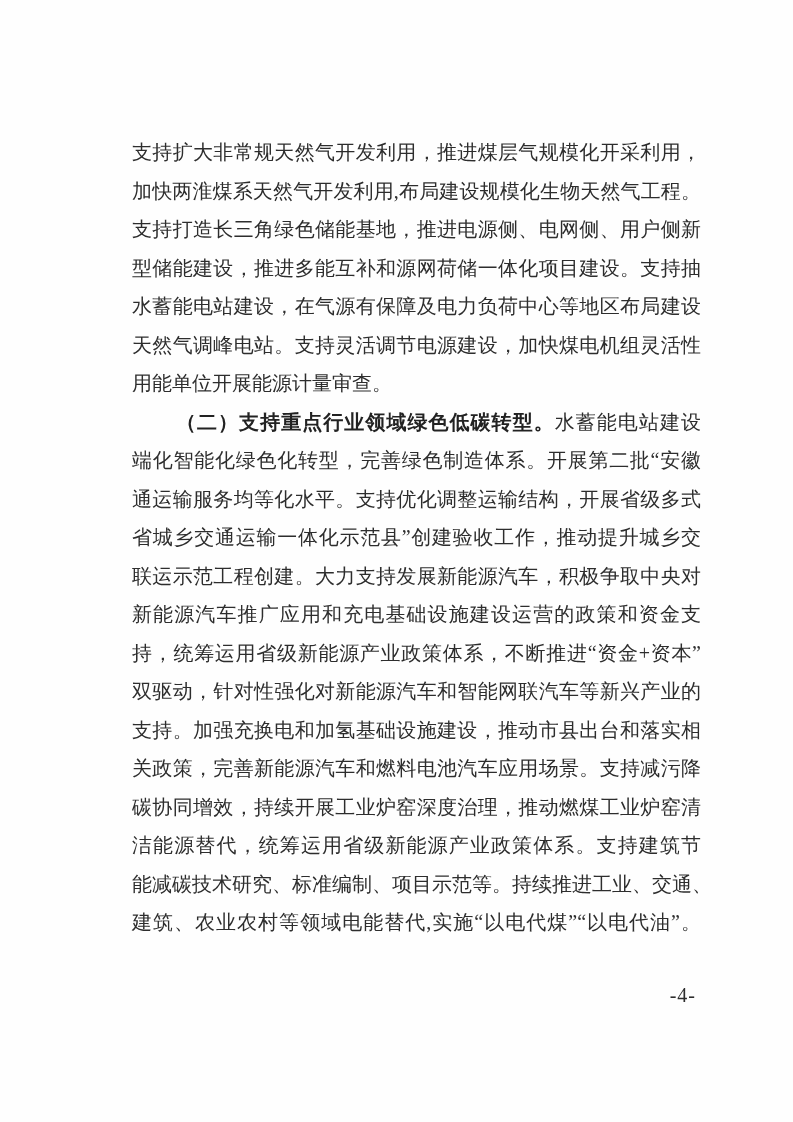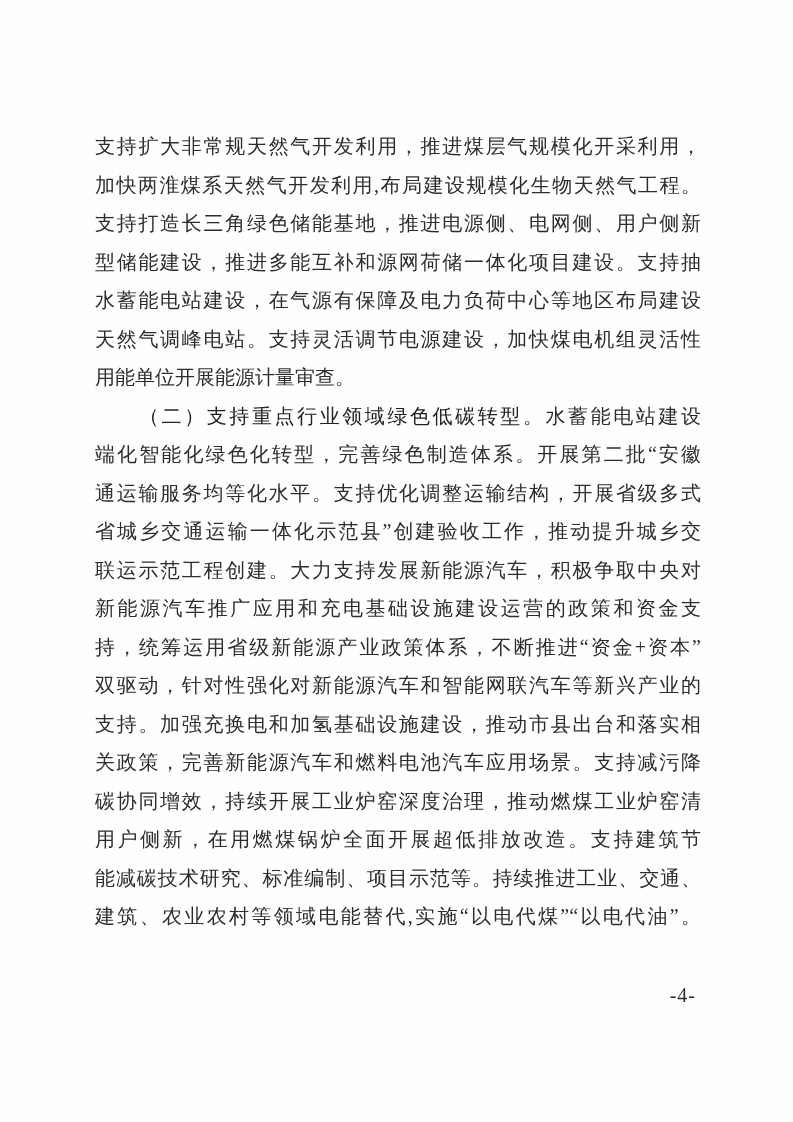--- a/index.html
+++ b/index.html
@@ -10,21 +10,21 @@
   .page {
     position: relative;
     width: 793px;
     height: 1122px;
     background: #fefefe;
     overflow: hidden;
   }
   .textblock {
     position: absolute;
     left: 95px;
-    top: 127px;
+    top: 133px;
     width: 606px;
   }
   .line {
     font-family: "Liberation Serif", "DejaVu Serif", serif;
     font-size: 20px;
     line-height: 38.5px;
     height: 38.5px;
     color: #2d2d2d;
     text-align: justify;
     text-align-last: justify;
@@ -32,22 +32,23 @@
   }
   .line.short {
     text-align: right;
     text-align-last: left;
   }
   .line.indent {
     text-indent: 44px;
   }
   .line .b {
     font-family: "Liberation Sans", "DejaVu Sans", sans-serif;
-    font-weight: 400;
+    font-weight: 700;
     color: #222222;
+    margin-left: 37px;
   }
   .pagenum {
     position: absolute;
     top: 984px;
     left: 0;
     width: 696px;
     text-align: right;
     font-family: "Liberation Serif", "DejaVu Serif", serif;
     font-size: 20px;
     color: #2d2d2d;
@@ -70,18 +71,18 @@
     <div class="line"><span class="b"></span><span>端化智能化绿色化转型，完善绿色制造体系。开展第二批“安徽</span></div>
     <div class="line"><span class="b"></span><span>通运输服务均等化水平。支持优化调整运输结构，开展省级多式</span></div>
     <div class="line"><span class="b"></span><span>省城乡交通运输一体化示范县”创建验收工作，推动提升城乡交</span></div>
     <div class="line"><span class="b"></span><span>联运示范工程创建。大力支持发展新能源汽车，积极争取中央对</span></div>
     <div class="line"><span class="b"></span><span>新能源汽车推广应用和充电基础设施建设运营的政策和资金支</span></div>
     <div class="line"><span class="b"></span><span>持，统筹运用省级新能源产业政策体系，不断推进“资金+资本”</span></div>
     <div class="line"><span class="b"></span><span>双驱动，针对性强化对新能源汽车和智能网联汽车等新兴产业的</span></div>
     <div class="line"><span class="b"></span><span>支持。加强充换电和加氢基础设施建设，推动市县出台和落实相</span></div>
     <div class="line"><span class="b"></span><span>关政策，完善新能源汽车和燃料电池汽车应用场景。支持减污降</span></div>
     <div class="line"><span class="b"></span><span>碳协同增效，持续开展工业炉窑深度治理，推动燃煤工业炉窑清</span></div>
-    <div class="line"><span class="b"></span><span>用户侧新，在用燃煤锅炉全面开展超低排放改造。支持建筑节</span></div>
+    <div class="line"><span class="b"></span><span>洁能源替代，统筹运用省级新能源产业政策体系。支持建筑节</span></div>
     <div class="line"><span class="b"></span><span>能减碳技术研究、标准编制、项目示范等。持续推进工业、交通、</span></div>
     <div class="line"><span class="b"></span><span>建筑、农业农村等领域电能替代,实施“以电代煤”“以电代油”。</span></div>
   </div>
   <div class="pagenum">-4-</div>
 </div>
 
 </body></html>

